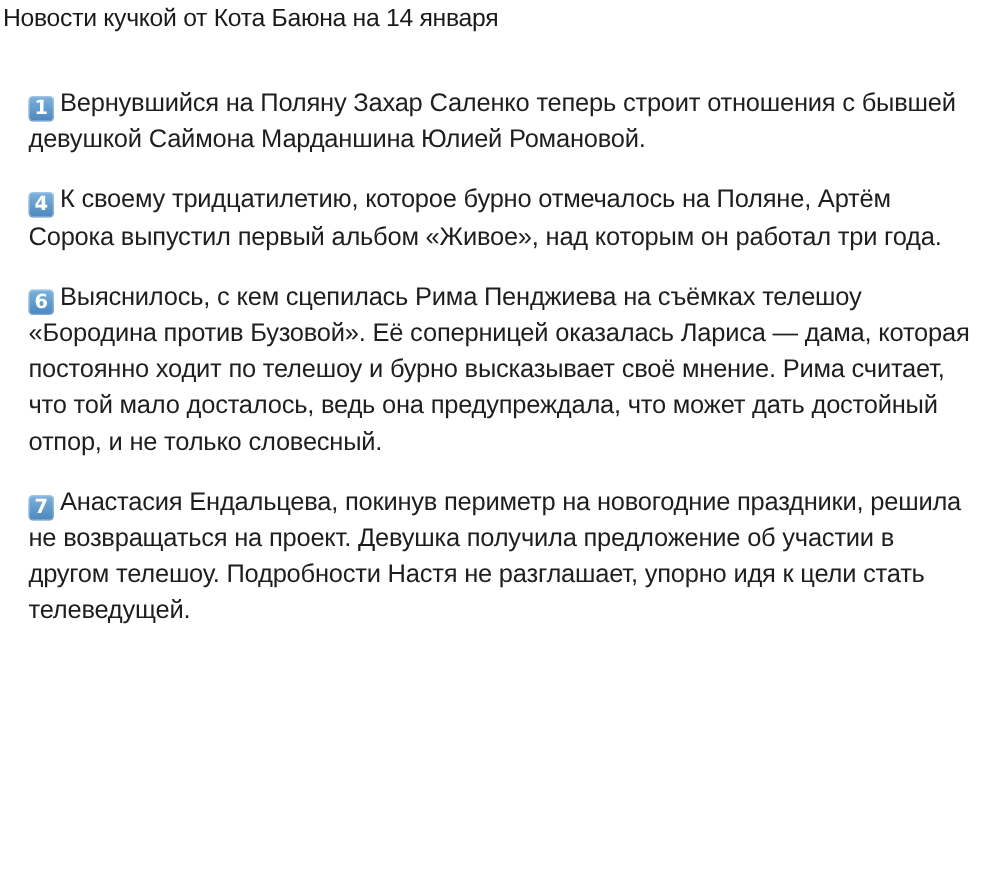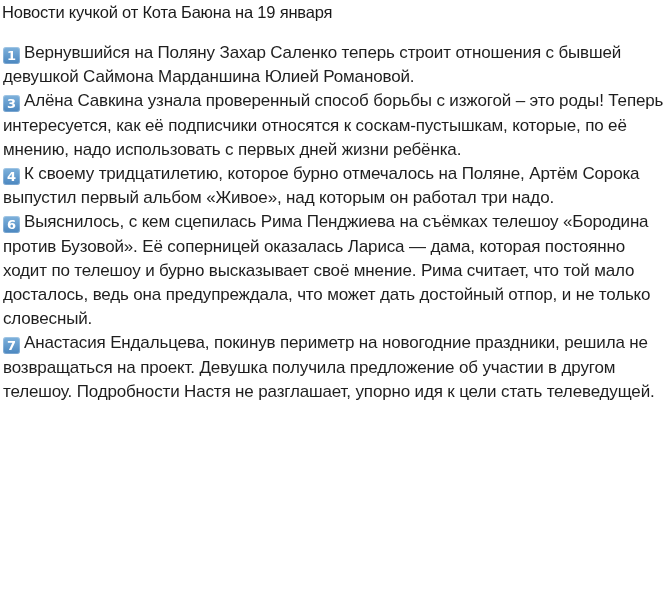--- a/index.html
+++ b/index.html
@@ -12,45 +12,42 @@
   .title {
     position: absolute; left: 2px; top: 1px;
     font-size: 16.5px; line-height: 22px; color: #1a1a1a;
     letter-spacing: -0.2px;
   }
   .items {
     position: absolute; left: 3px; top: 41px; width: 665px;
     font-size: 17px; line-height: 24.2px; color: #1e1e1e;
     letter-spacing: -0.15px;
   }
-  .item { margin: 0; padding: 0; }
+  .item { margin: 16px; padding: 0; }
   .keycap {
     display: inline-block; width: 17px; height: 17px;
     border-radius: 3px; background: linear-gradient(#7fb2dc, #4a86bf);
     color: #ffffff; font-size: 13px; line-height: 17px; text-align: center;
     vertical-align: -2px; margin-right: 4px;
     font-family: "DejaVu Sans", sans-serif; font-weight: bold;
     box-shadow: inset 0 0 0 1px rgba(255,255,255,0.25);
   }
 </style>
 </head>
 <body>
 
 <div class="page">
-  <div class="title">Новости кучкой от Кота Баюна на 19 января</div>
+  <div class="title">Новости кучкой от Кота Баюна на 14 января</div>
 
   <div class="items">
     <p class="item">
       <span class="keycap">1</span><span>Вернувшийся на Поляну Захар Саленко теперь строит отношения с бывшей девушкой Саймона Марданшина Юлией Романовой.</span>
     </p>
     <p class="item">
-      <span class="keycap">3</span><span>Алёна Савкина узнала проверенный способ борьбы с изжогой – это роды! Теперь интересуется, как её подписчики относятся к соскам-пустышкам, которые, по её мнению, надо использовать с первых дней жизни ребёнка.</span>
-    </p>
-    <p class="item">
-      <span class="keycap">4</span><span>К своему тридцатилетию, которое бурно отмечалось на Поляне, Артём Сорока выпустил первый альбом «Живое», над которым он работал три надо.</span>
+      <span class="keycap">4</span><span>К своему тридцатилетию, которое бурно отмечалось на Поляне, Артём Сорока выпустил первый альбом «Живое», над которым он работал три года.</span>
     </p>
     <p class="item">
       <span class="keycap">6</span><span>Выяснилось, с кем сцепилась Рима Пенджиева на съёмках телешоу «Бородина против Бузовой». Её соперницей оказалась Лариса — дама, которая постоянно ходит по телешоу и бурно высказывает своё мнение. Рима считает, что той мало досталось, ведь она предупреждала, что может дать достойный отпор, и не только словесный.</span>
     </p>
     <p class="item">
       <span class="keycap">7</span><span>Анастасия Ендальцева, покинув периметр на новогодние праздники, решила не возвращаться на проект. Девушка получила предложение об участии в другом телешоу. Подробности Настя не разглашает, упорно идя к цели стать телеведущей.</span>
     </p>
   </div>
 </div>
 

